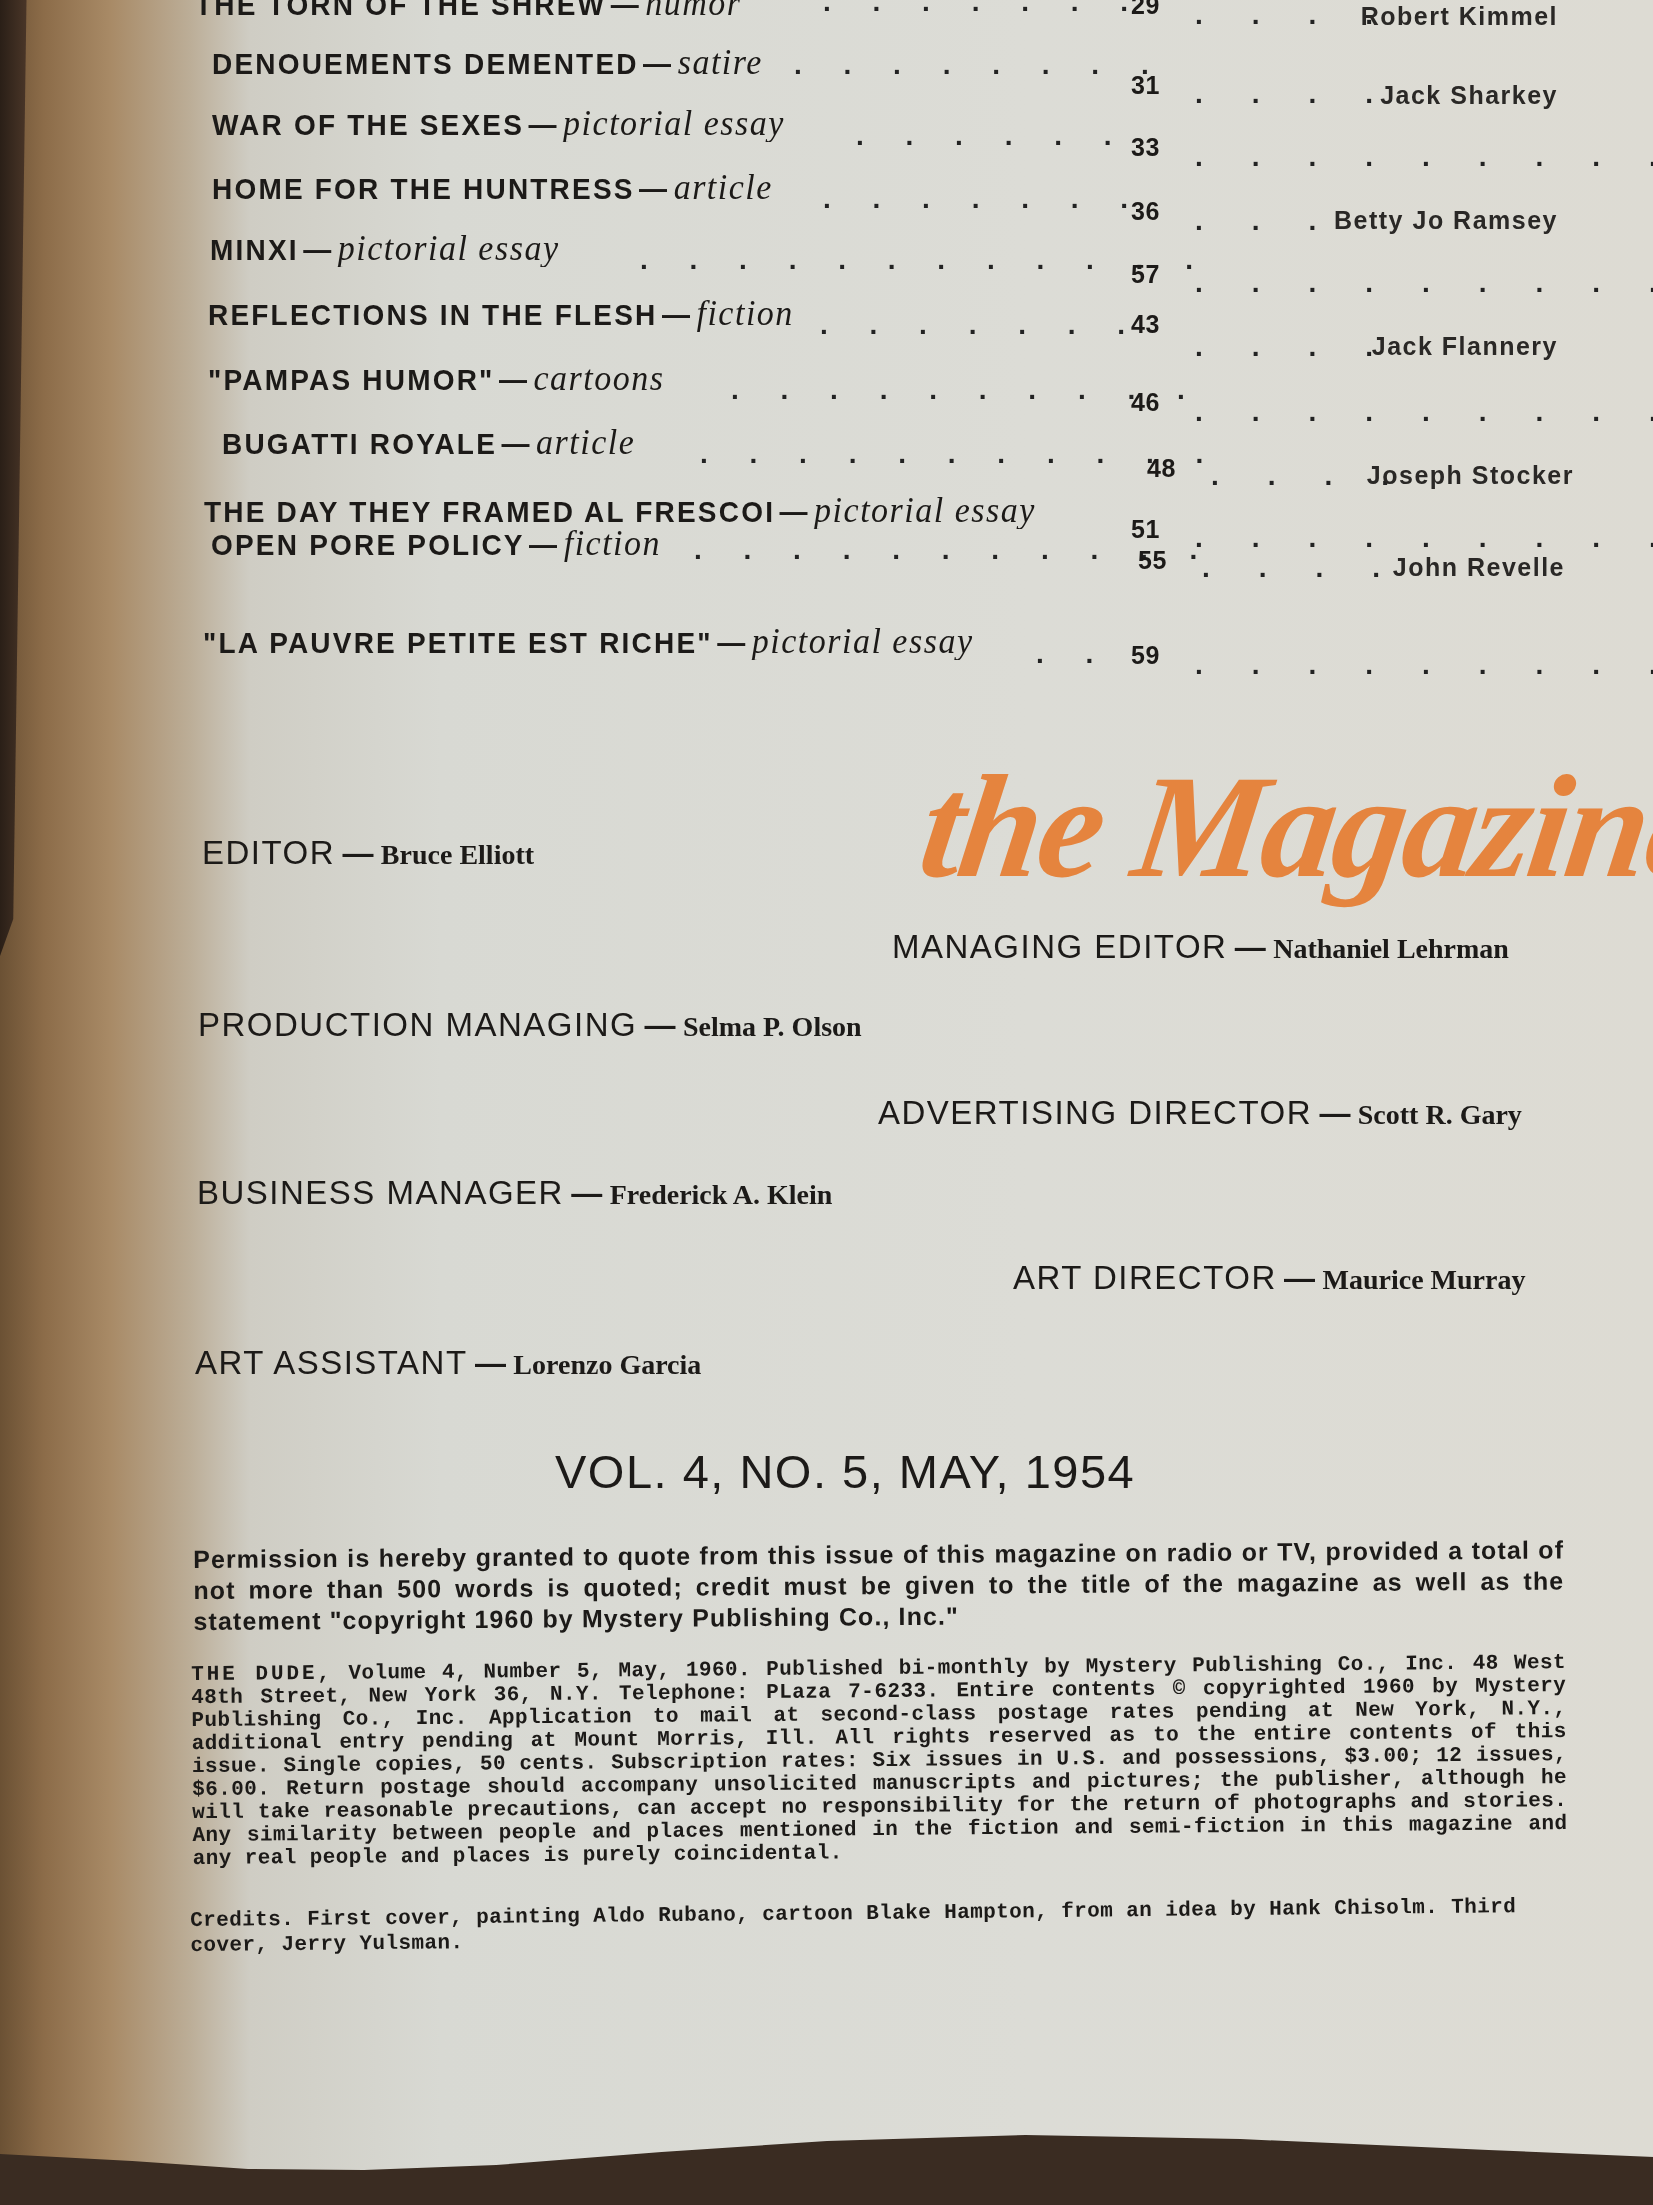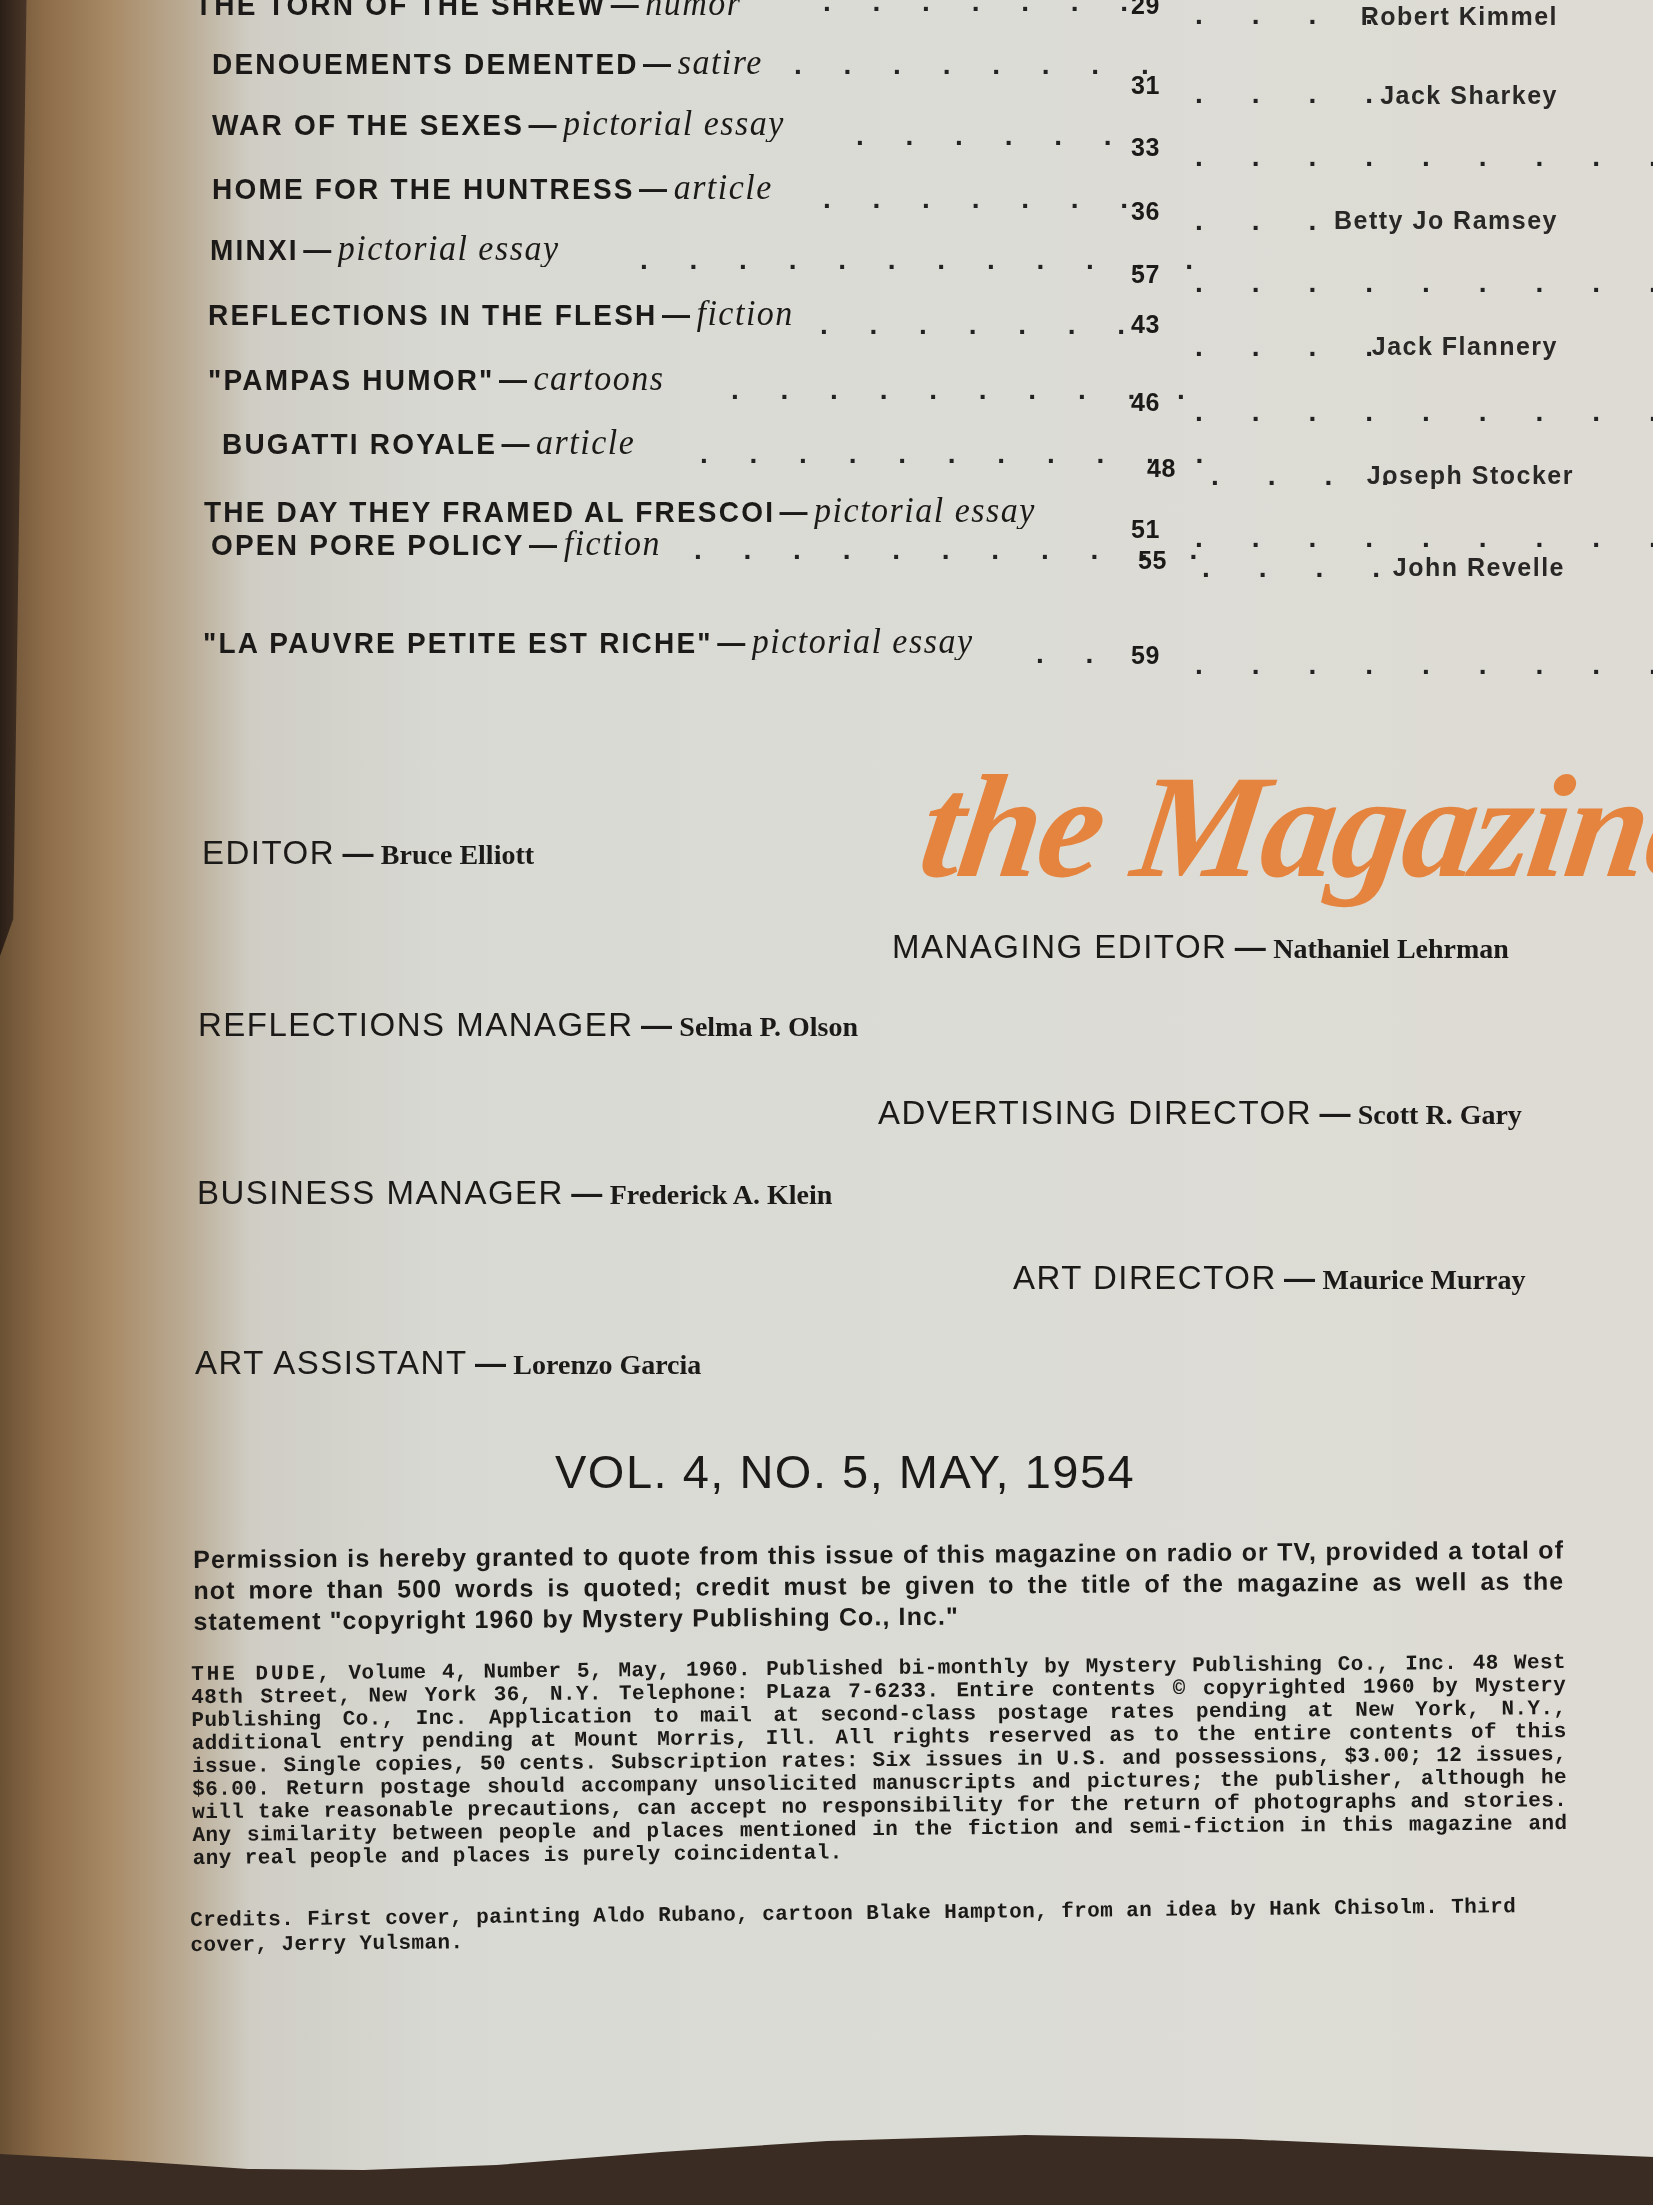--- a/index.html
+++ b/index.html
@@ -205,21 +205,21 @@
 
 <div class="logo">the Magazine D</div>
 
 <div class="staff" style="left:202px;top:834px;">
   <span class="role">EDITOR</span><span class="dash">—</span><span class="person">Bruce Elliott</span>
 </div>
 <div class="staff" style="left:892px;top:928px;">
   <span class="role">MANAGING EDITOR</span><span class="dash">—</span><span class="person">Nathaniel Lehrman</span>
 </div>
 <div class="staff" style="left:198px;top:1006px;">
-  <span class="role">REFLECTIONS MANAGER</span><span class="dash">—</span><span class="person">Selma P. Olson</span>
+  <span class="role">PRODUCTION MANAGING</span><span class="dash">—</span><span class="person">Selma P. Olson</span>
 </div>
 <div class="staff" style="left:878px;top:1094px;">
   <span class="role">ADVERTISING DIRECTOR</span><span class="dash">—</span><span class="person">Scott R. Gary</span>
 </div>
 <div class="staff" style="left:197px;top:1174px;">
   <span class="role">BUSINESS MANAGER</span><span class="dash">—</span><span class="person">Frederick A. Klein</span>
 </div>
 <div class="staff" style="left:1013px;top:1259px;">
   <span class="role">ART DIRECTOR</span><span class="dash">—</span><span class="person">Maurice Murray</span>
 </div>

